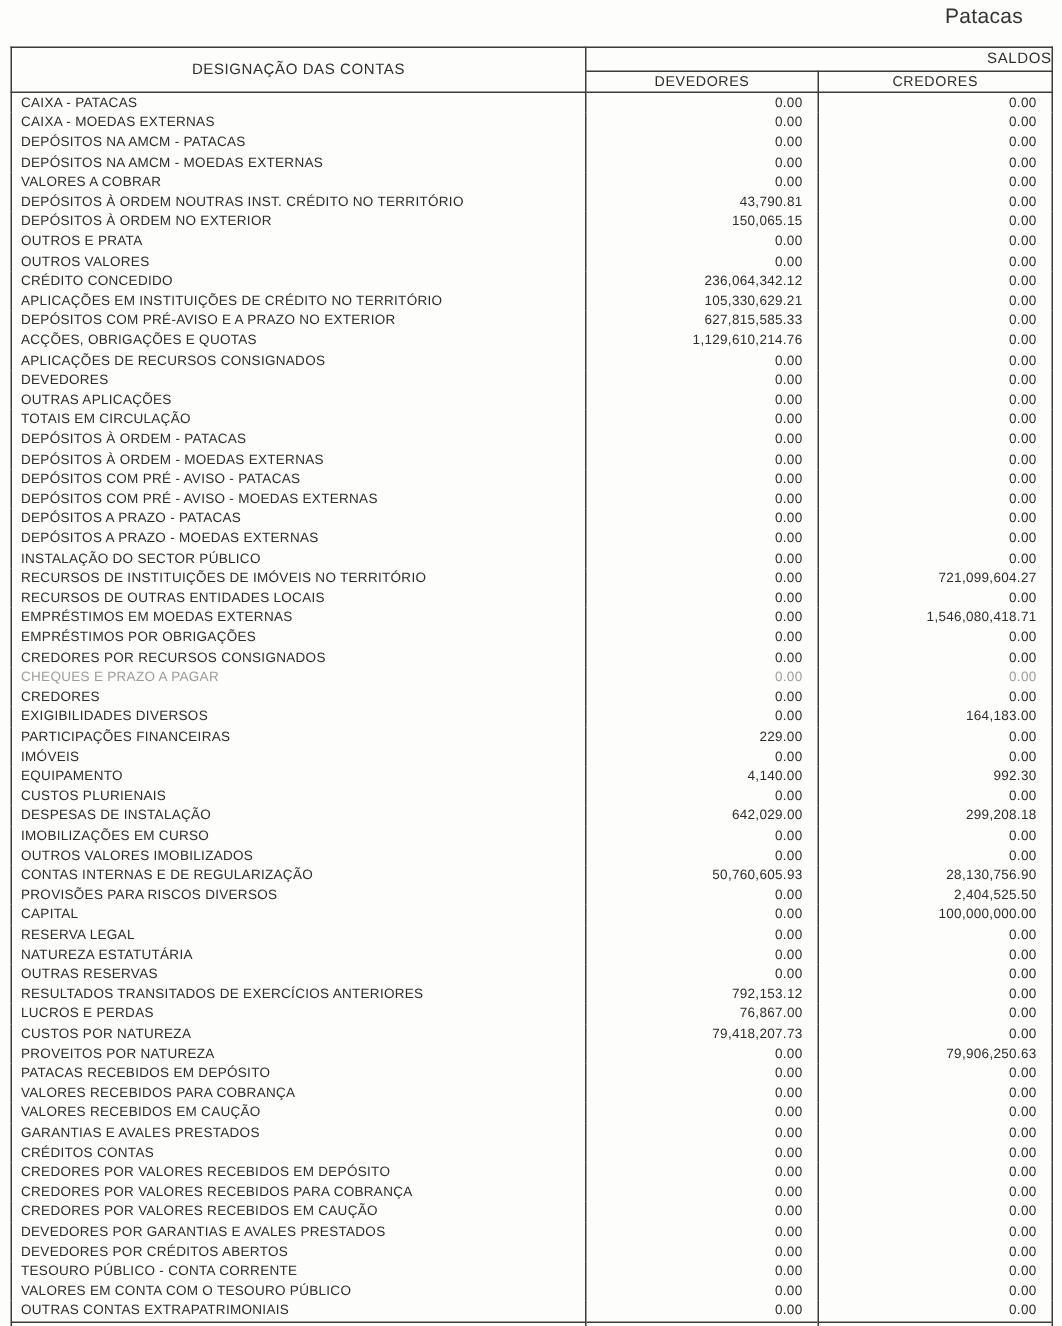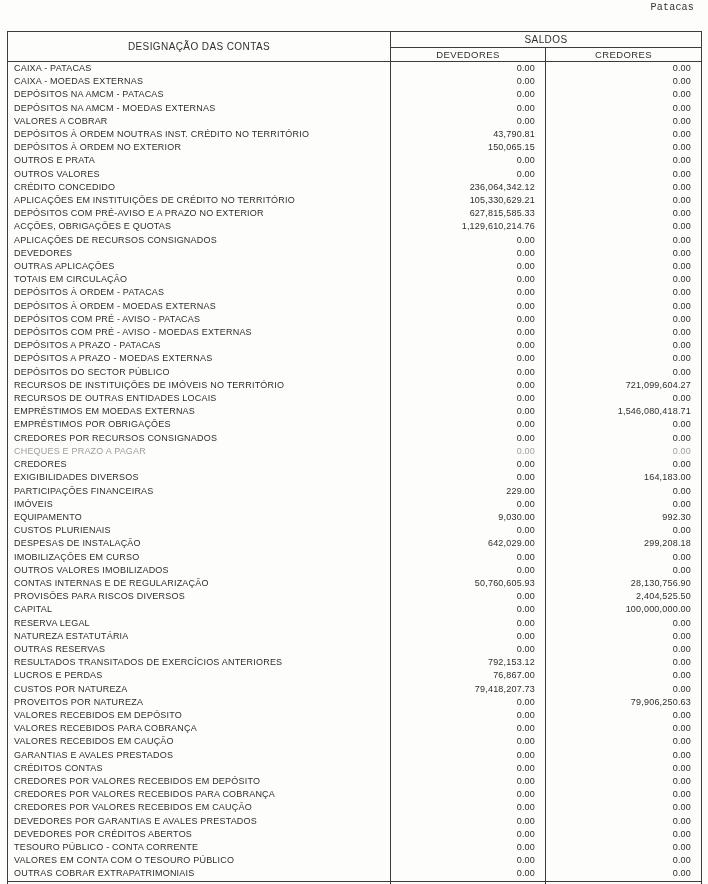--- a/index.html
+++ b/index.html
@@ -11,25 +11,24 @@
   }
   .page {
     position: relative;
     width: 708px; height: 884px;
     background: #fdfdfb;
     color: #2a2a2a;
     overflow: hidden;
   }
   .currency-label {
     position: absolute;
-    top: 2px; right: 14px;
-    font-size: 10px;
+    top: 2px; right: 26px;
+    font-size: 14px;
     color: #333;
     letter-spacing: 0.2px;
-    font-family: Liberation Mono, monospace;
   }
   table.balance {
     position: absolute;
     top: 31px; left: 7px;
     width: 694px;
     border-collapse: collapse;
     table-layout: fixed;
   }
   col.col-name { width: 383px; }
   col.col-dev  { width: 155px; }
@@ -37,21 +36,21 @@
 
   thead th {
     border: 1px solid #3c3c3c;
     font-weight: normal;
     font-size: 10px;
     letter-spacing: 0.4px;
     color: #2f2f2f;
     padding: 2px 0;
     text-align: center;
   }
-  th.h-saldos { height: 15px; }
+  th.h-saldos { height: 15px; text-align: right; }
   tr.subhead th { height: 13px; padding: 1px 0; font-size: 9.5px; }
 
   tbody td {
     font-size: 9px;
     height: 13.2px;
     line-height: 13.2px;
     padding: 0;
     white-space: nowrap;
     overflow: hidden;
     letter-spacing: 0.2px;
@@ -211,21 +210,21 @@
           <td class="name">DEPÓSITOS A PRAZO - PATACAS</td>
           <td class="num">0.00</td>
           <td class="num">0.00</td>
         </tr>
         <tr>
           <td class="name">DEPÓSITOS A PRAZO - MOEDAS EXTERNAS</td>
           <td class="num">0.00</td>
           <td class="num">0.00</td>
         </tr>
         <tr>
-          <td class="name">DEPÓSITOS DO SECTOR PÚBLICO</td>
+          <td class="name">INSTALAÇÃO DO SECTOR PÚBLICO</td>
           <td class="num">0.00</td>
           <td class="num">0.00</td>
         </tr>
         <tr>
           <td class="name">RECURSOS DE INSTITUIÇÕES DE IMÓVEIS NO TERRITÓRIO</td>
           <td class="num">0.00</td>
           <td class="num">721,099,604.27</td>
         </tr>
         <tr>
           <td class="name">RECURSOS DE OUTRAS ENTIDADES LOCAIS</td>
@@ -267,21 +266,21 @@
           <td class="num">229.00</td>
           <td class="num">0.00</td>
         </tr>
         <tr>
           <td class="name">IMÓVEIS</td>
           <td class="num">0.00</td>
           <td class="num">0.00</td>
         </tr>
         <tr>
           <td class="name">EQUIPAMENTO</td>
-          <td class="num">9,030.00</td>
+          <td class="num">4,140.00</td>
           <td class="num">992.30</td>
         </tr>
         <tr>
           <td class="name">CUSTOS PLURIENAIS</td>
           <td class="num">0.00</td>
           <td class="num">0.00</td>
         </tr>
         <tr>
           <td class="name">DESPESAS DE INSTALAÇÃO</td>
           <td class="num">642,029.00</td>
@@ -341,21 +340,21 @@
           <td class="name">CUSTOS POR NATUREZA</td>
           <td class="num">79,418,207.73</td>
           <td class="num">0.00</td>
         </tr>
         <tr>
           <td class="name">PROVEITOS POR NATUREZA</td>
           <td class="num">0.00</td>
           <td class="num">79,906,250.63</td>
         </tr>
         <tr>
-          <td class="name">VALORES RECEBIDOS EM DEPÓSITO</td>
+          <td class="name">PATACAS RECEBIDOS EM DEPÓSITO</td>
           <td class="num">0.00</td>
           <td class="num">0.00</td>
         </tr>
         <tr>
           <td class="name">VALORES RECEBIDOS PARA COBRANÇA</td>
           <td class="num">0.00</td>
           <td class="num">0.00</td>
         </tr>
         <tr>
           <td class="name">VALORES RECEBIDOS EM CAUÇÃO</td>
@@ -401,21 +400,21 @@
           <td class="name">TESOURO PÚBLICO - CONTA CORRENTE</td>
           <td class="num">0.00</td>
           <td class="num">0.00</td>
         </tr>
         <tr>
           <td class="name">VALORES EM CONTA COM O TESOURO PÚBLICO</td>
           <td class="num">0.00</td>
           <td class="num">0.00</td>
         </tr>
         <tr>
-          <td class="name">OUTRAS COBRAR EXTRAPATRIMONIAIS</td>
+          <td class="name">OUTRAS CONTAS EXTRAPATRIMONIAIS</td>
           <td class="num">0.00</td>
           <td class="num">0.00</td>
         </tr>
       </tbody>
     <tfoot>
       <tr>
         <td class="t-label">TOTAIS</td>
         <td class="num">2,230,709,689.16</td>
         <td class="num">2,230,709,669.16</td>
       </tr>

